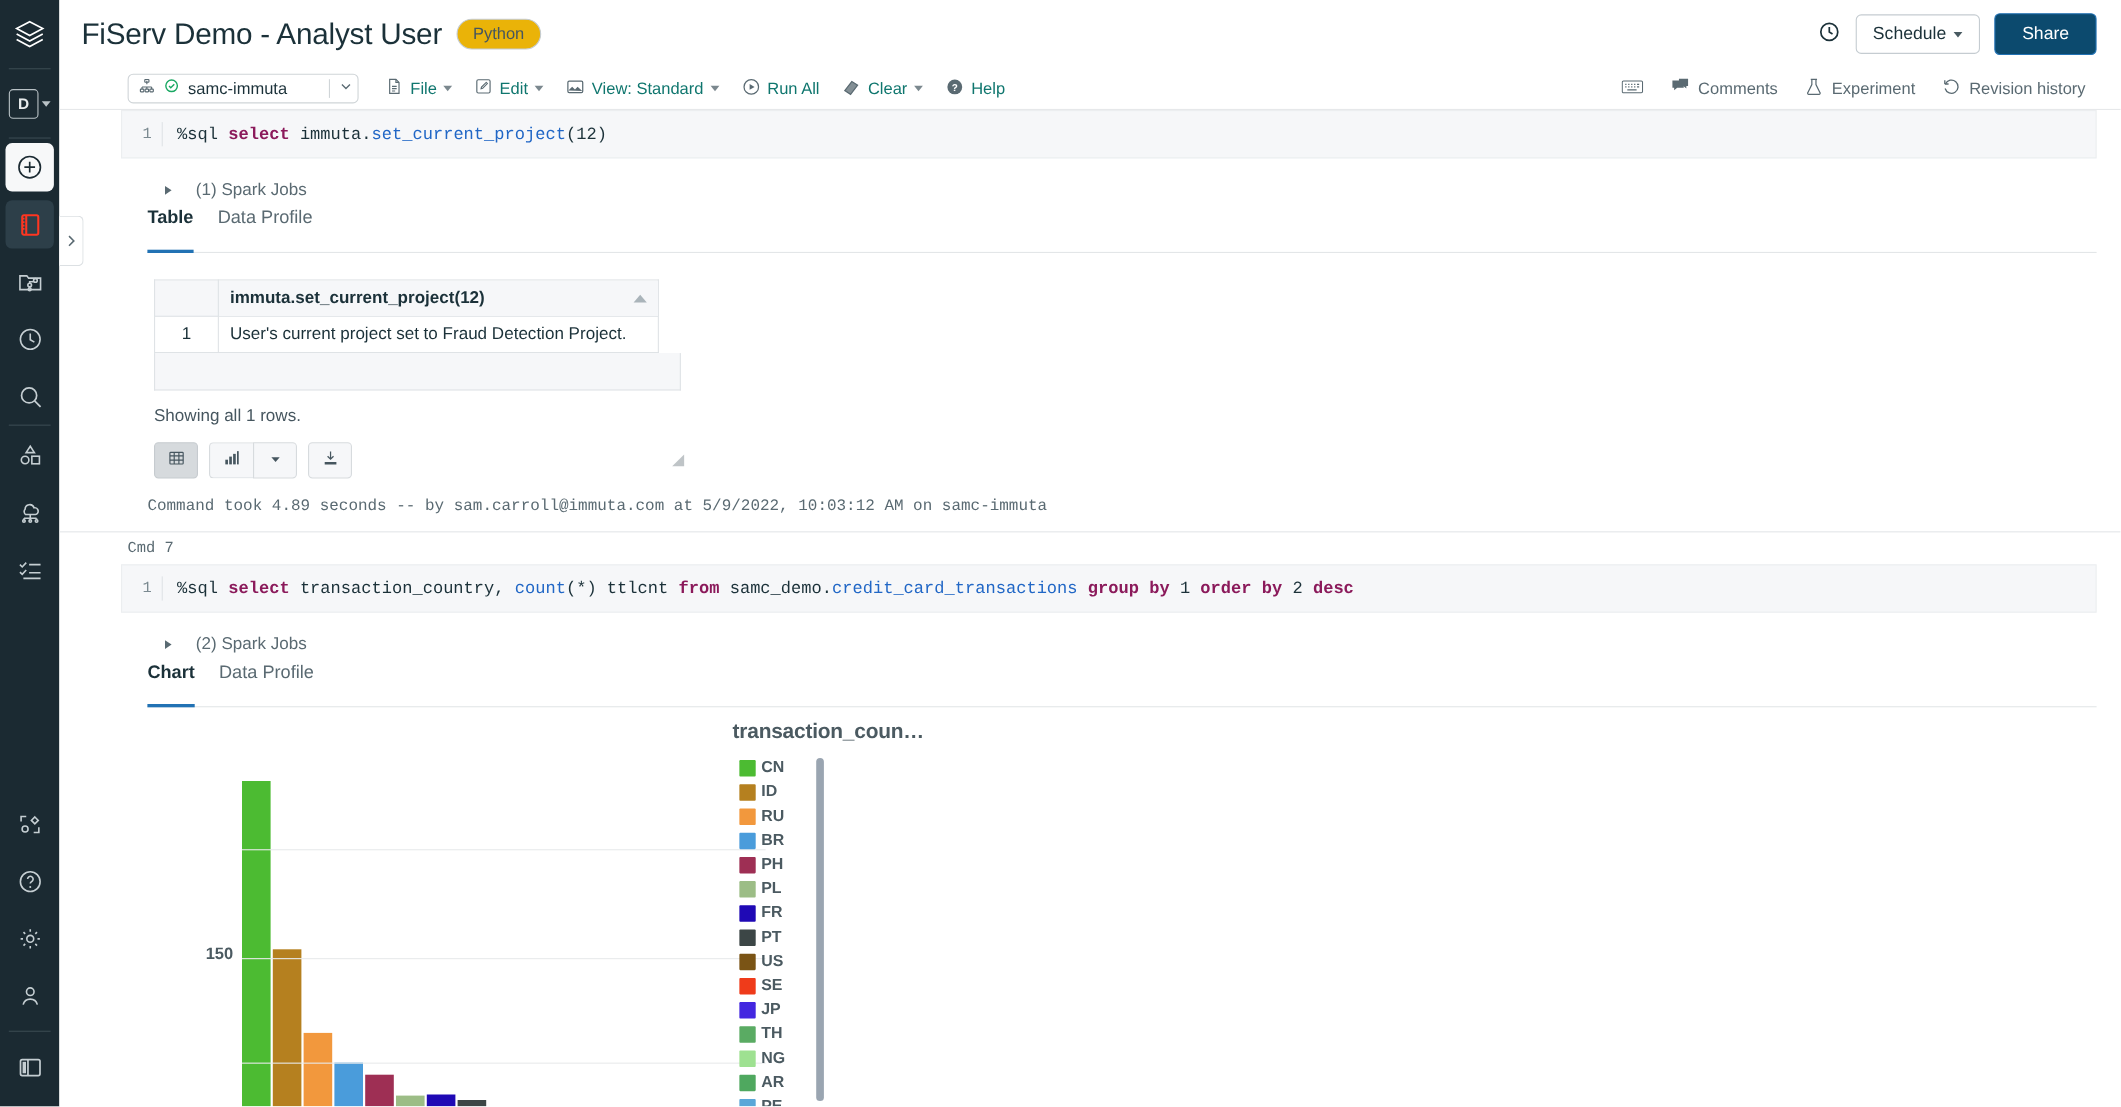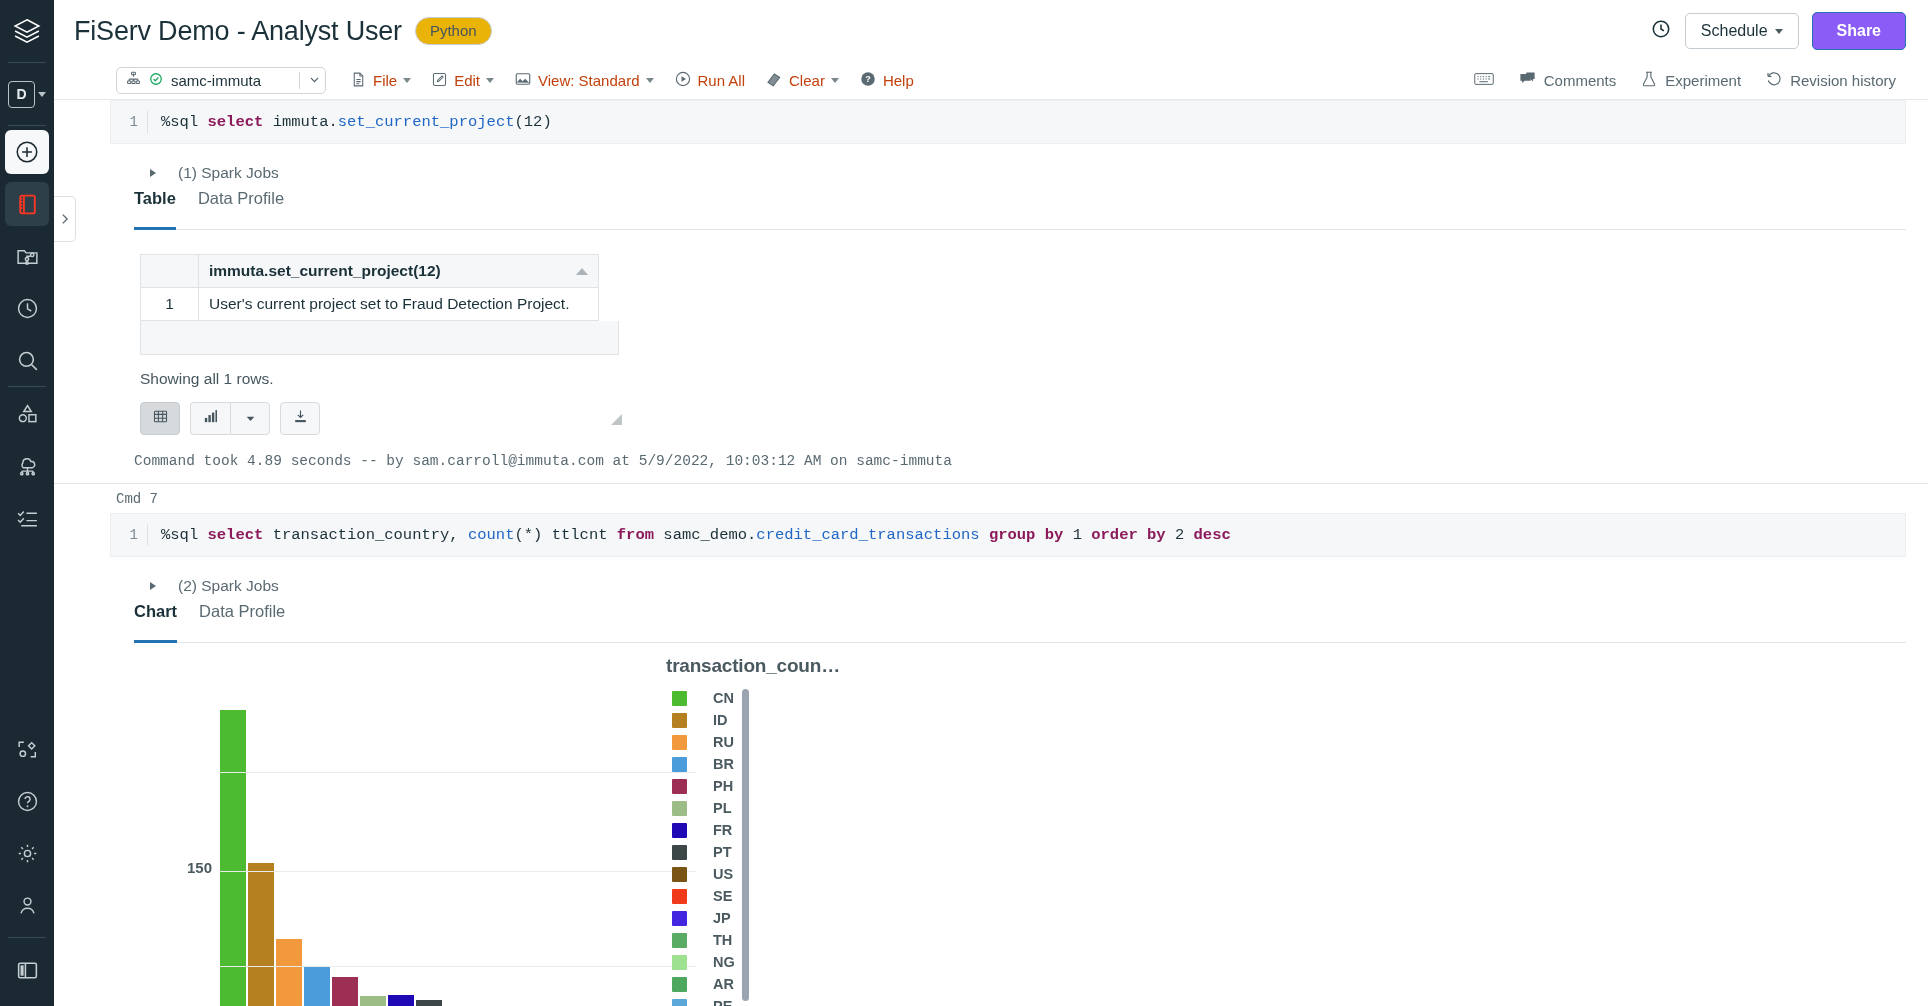--- a/index.html
+++ b/index.html
@@ -62,38 +62,38 @@
     margin-left: 13px; border: 1px solid #c5ccd1; border-radius: 14px;
     padding: 4px 14px 5px; font-size: 15px; color: #46565f; background: #eab308;
   }
   .header-right { margin-left: auto; display: flex; align-items: center; gap: 13px; }
   .icon-btn { display: flex; align-items: center; justify-content: center; color: #2d3f49; }
   .btn {
     border: 1px solid #c5ccd1; background: #fff; border-radius: 5px;
     padding: 8px 15px; font-size: 16px; color: #1b3139; display: flex; align-items: center; gap: 7px;
     font-family: "Liberation Sans", sans-serif; white-space: nowrap;
   }
-  .btn.primary { background: #8b5cf6; border-color: #2272b4; color: #fff; font-weight: 700; padding: 9px 24px; }
+  .btn.primary { background: #0c4a6e; border-color: #2272b4; color: #fff; font-weight: 400; padding: 9px 24px; }
   .chev { width: 0; height: 0; border-left: 4.5px solid transparent; border-right: 4.5px solid transparent; border-top: 5.5px solid currentColor; opacity: .8; }
 
   
   .toolbar {
     height: 38px; display: flex; align-items: center; gap: 0px;
     padding: 0 22px 0 62px; border-bottom: 1px solid #e6e8ea; position: relative;
   }
   .cluster-sel {
     display: flex; align-items: center; gap: 8px;
     border: 1px solid #d0d5d8; border-radius: 5px; height: 27px; padding: 0 4px 0 9px;
     min-width: 210px; background: #fff; margin-right: 14px;
   }
   .cluster-name { font-size: 15px; color: #1b3139; white-space: nowrap; }
   .cluster-divider { margin-left: auto; width: 1px; height: 17px; background: #d0d5d8; }
   .tb-item {
     display: flex; align-items: center; gap: 6px; padding: 0 10px; height: 28px;
-    font-size: 15px; color: #c2410c; white-space: nowrap;
+    font-size: 15px; color: #0f766e; white-space: nowrap;
   }
   .tb-item .chev { border-top-color: #5a6a72; }
   .toolbar-right { margin-left: auto; display: flex; align-items: center; gap: 4px; }
   .tb-r-item { display: flex; align-items: center; gap: 7px; padding: 0 10px; font-size: 15px; color: #5a6a72; white-space: nowrap; }
 
   
   .nb-body { position: absolute; top: 100px; left: 0; right: 0; bottom: 0; overflow: hidden; }
 
   .cell { position: relative; }
   .code-box {
@@ -185,21 +185,21 @@
     position: absolute; right: 100%; margin-right: 8px; transform: translateY(-50%);
     font-size: 15px; font-weight: 700; color: #4b5a61; white-space: nowrap;
   }
   .gridline { position: absolute; left: 0; right: -46px; height: 1px; background: #e8eaec; }
   .bars { position: absolute; left: 0; bottom: 0; height: 100%; width: 100%; display: flex; align-items: flex-end; gap: 2px; }
   .bar { width: 26px; }
 
   .legend {
     position: absolute; left: 548px; top: 44px; width: 74px; height: 330px; overflow: hidden;
   }
-  .legend-row { display: flex; align-items: center; gap: 26px; height: 22px; }
+  .legend-row { display: flex; align-items: center; gap: 5px; height: 22px; }
   .sw { width: 15px; height: 15px; border-radius: 1px; }
   .lg-label { font-size: 14.5px; font-weight: 700; color: #4b5a61; }
   .legend-scroll {
     position: absolute; left: 618px; top: 46px; width: 7px; height: 312px;
     background: #9aa5b1; border-radius: 4px;
   }
 </style>
 </head>
 <body>
 

